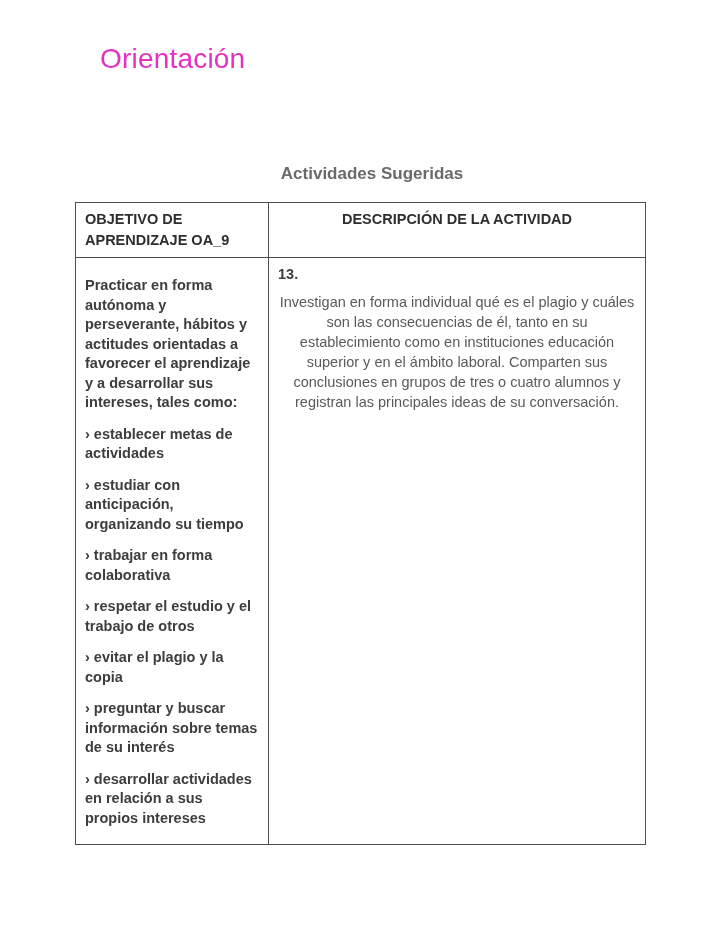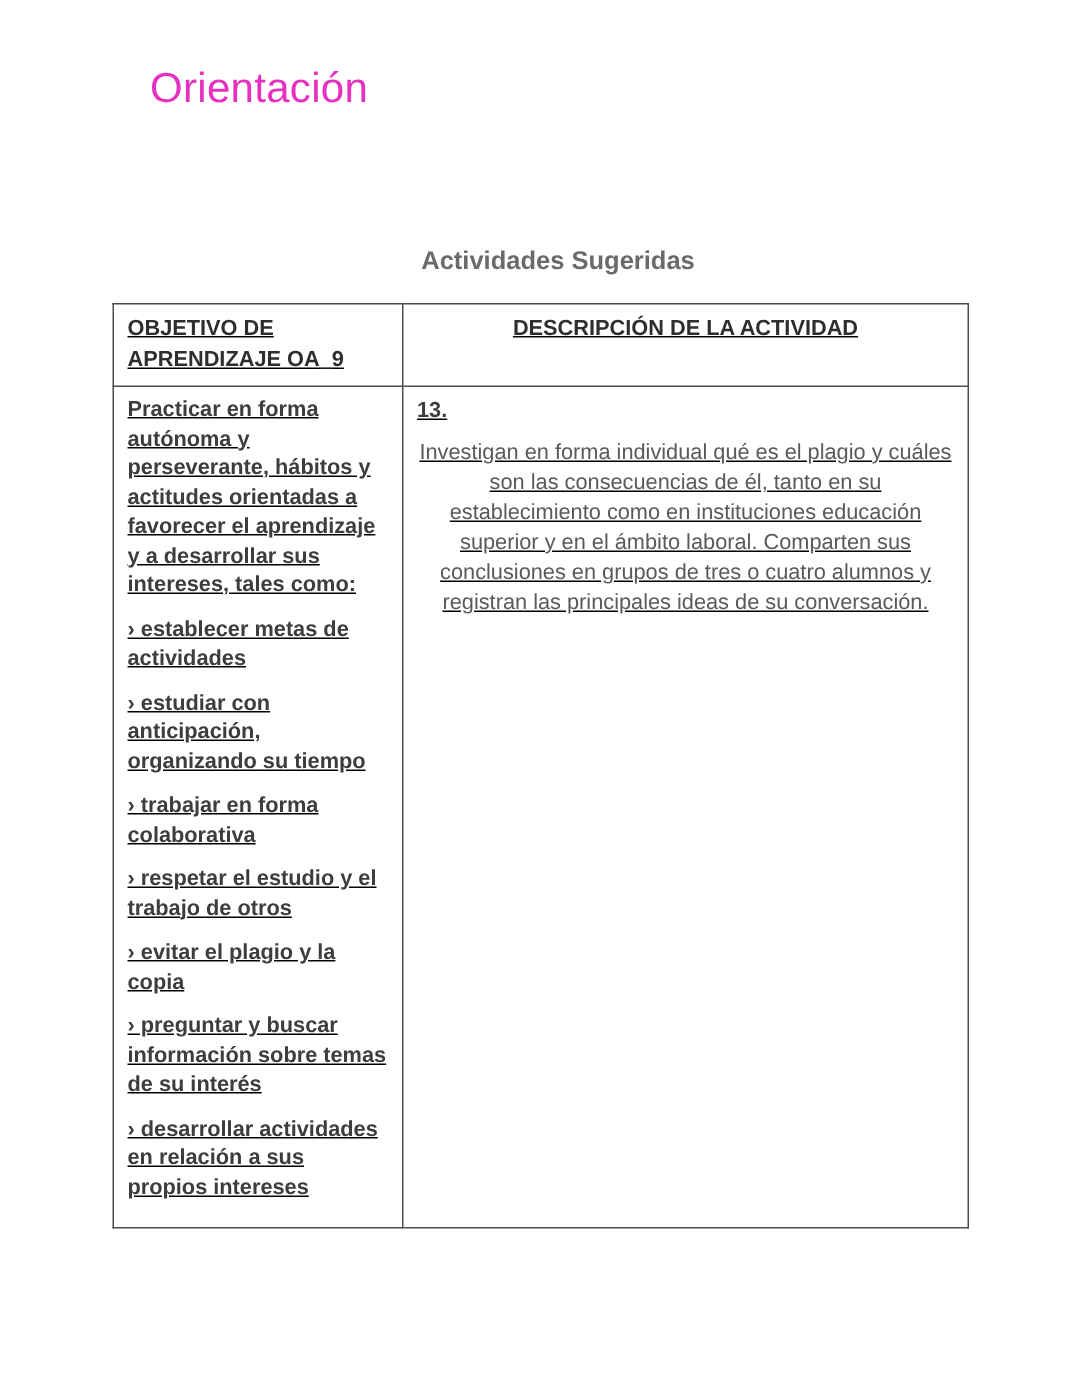--- a/index.html
+++ b/index.html
@@ -51,21 +51,20 @@
     font-size: 17px;
     font-weight: bold;
     color: #6a6a6a;
   }
   table.activity-table {
     position: absolute;
     left: 75px; top: 202px;
     width: 570px;
     border-collapse: collapse;
     table-layout: fixed;
-    text-decoration: underline;
   }
   table.activity-table th,
   table.activity-table td {
     border: 1.6px solid #4d4d4d;
     vertical-align: top;
     padding: 6px 9px;
   }
   col.col-objective { width: 193px; }
   col.col-description { width: 377px; }
   th.obj-header {
@@ -83,21 +82,21 @@
     color: #2e2e2e;
     line-height: 21px;
   }
   td.obj-cell {
     height: 508px;
     font-size: 14.5px;
     font-weight: bold;
     color: #3d3d3d;
     line-height: 19.5px;
   }
-  td.obj-cell p { margin-bottom: 10px; }
+  td.obj-cell p { margin-bottom: 10px; margin-top: 12px; }
   td.desc-cell {
     font-size: 14.5px;
     color: #5a5a5a;
     line-height: 20px;
   }
   .activity-number {
     font-weight: bold;
     color: #3d3d3d;
     margin-bottom: 8px;
   }

